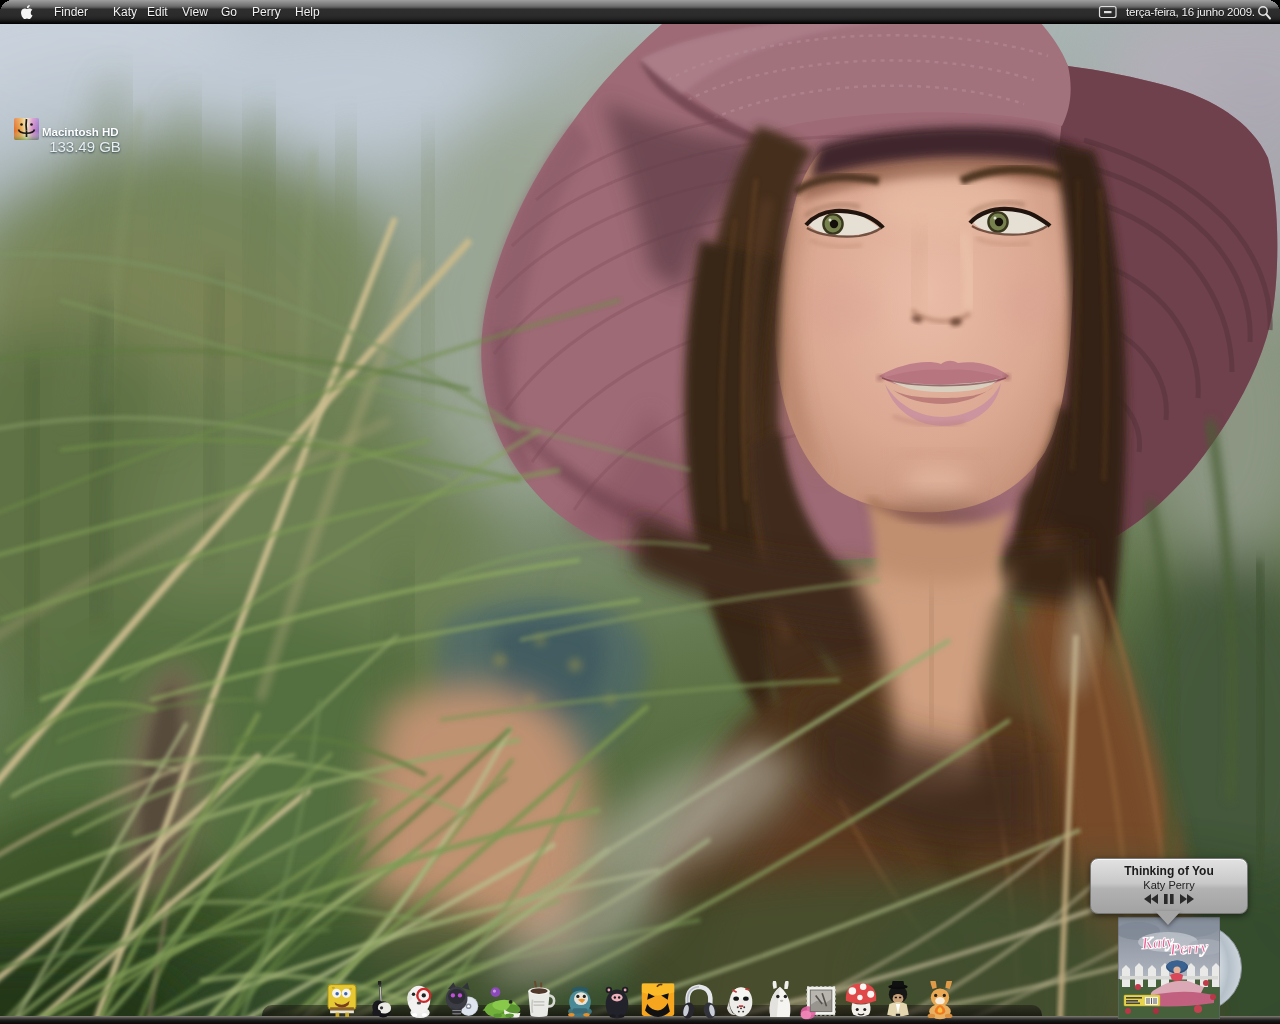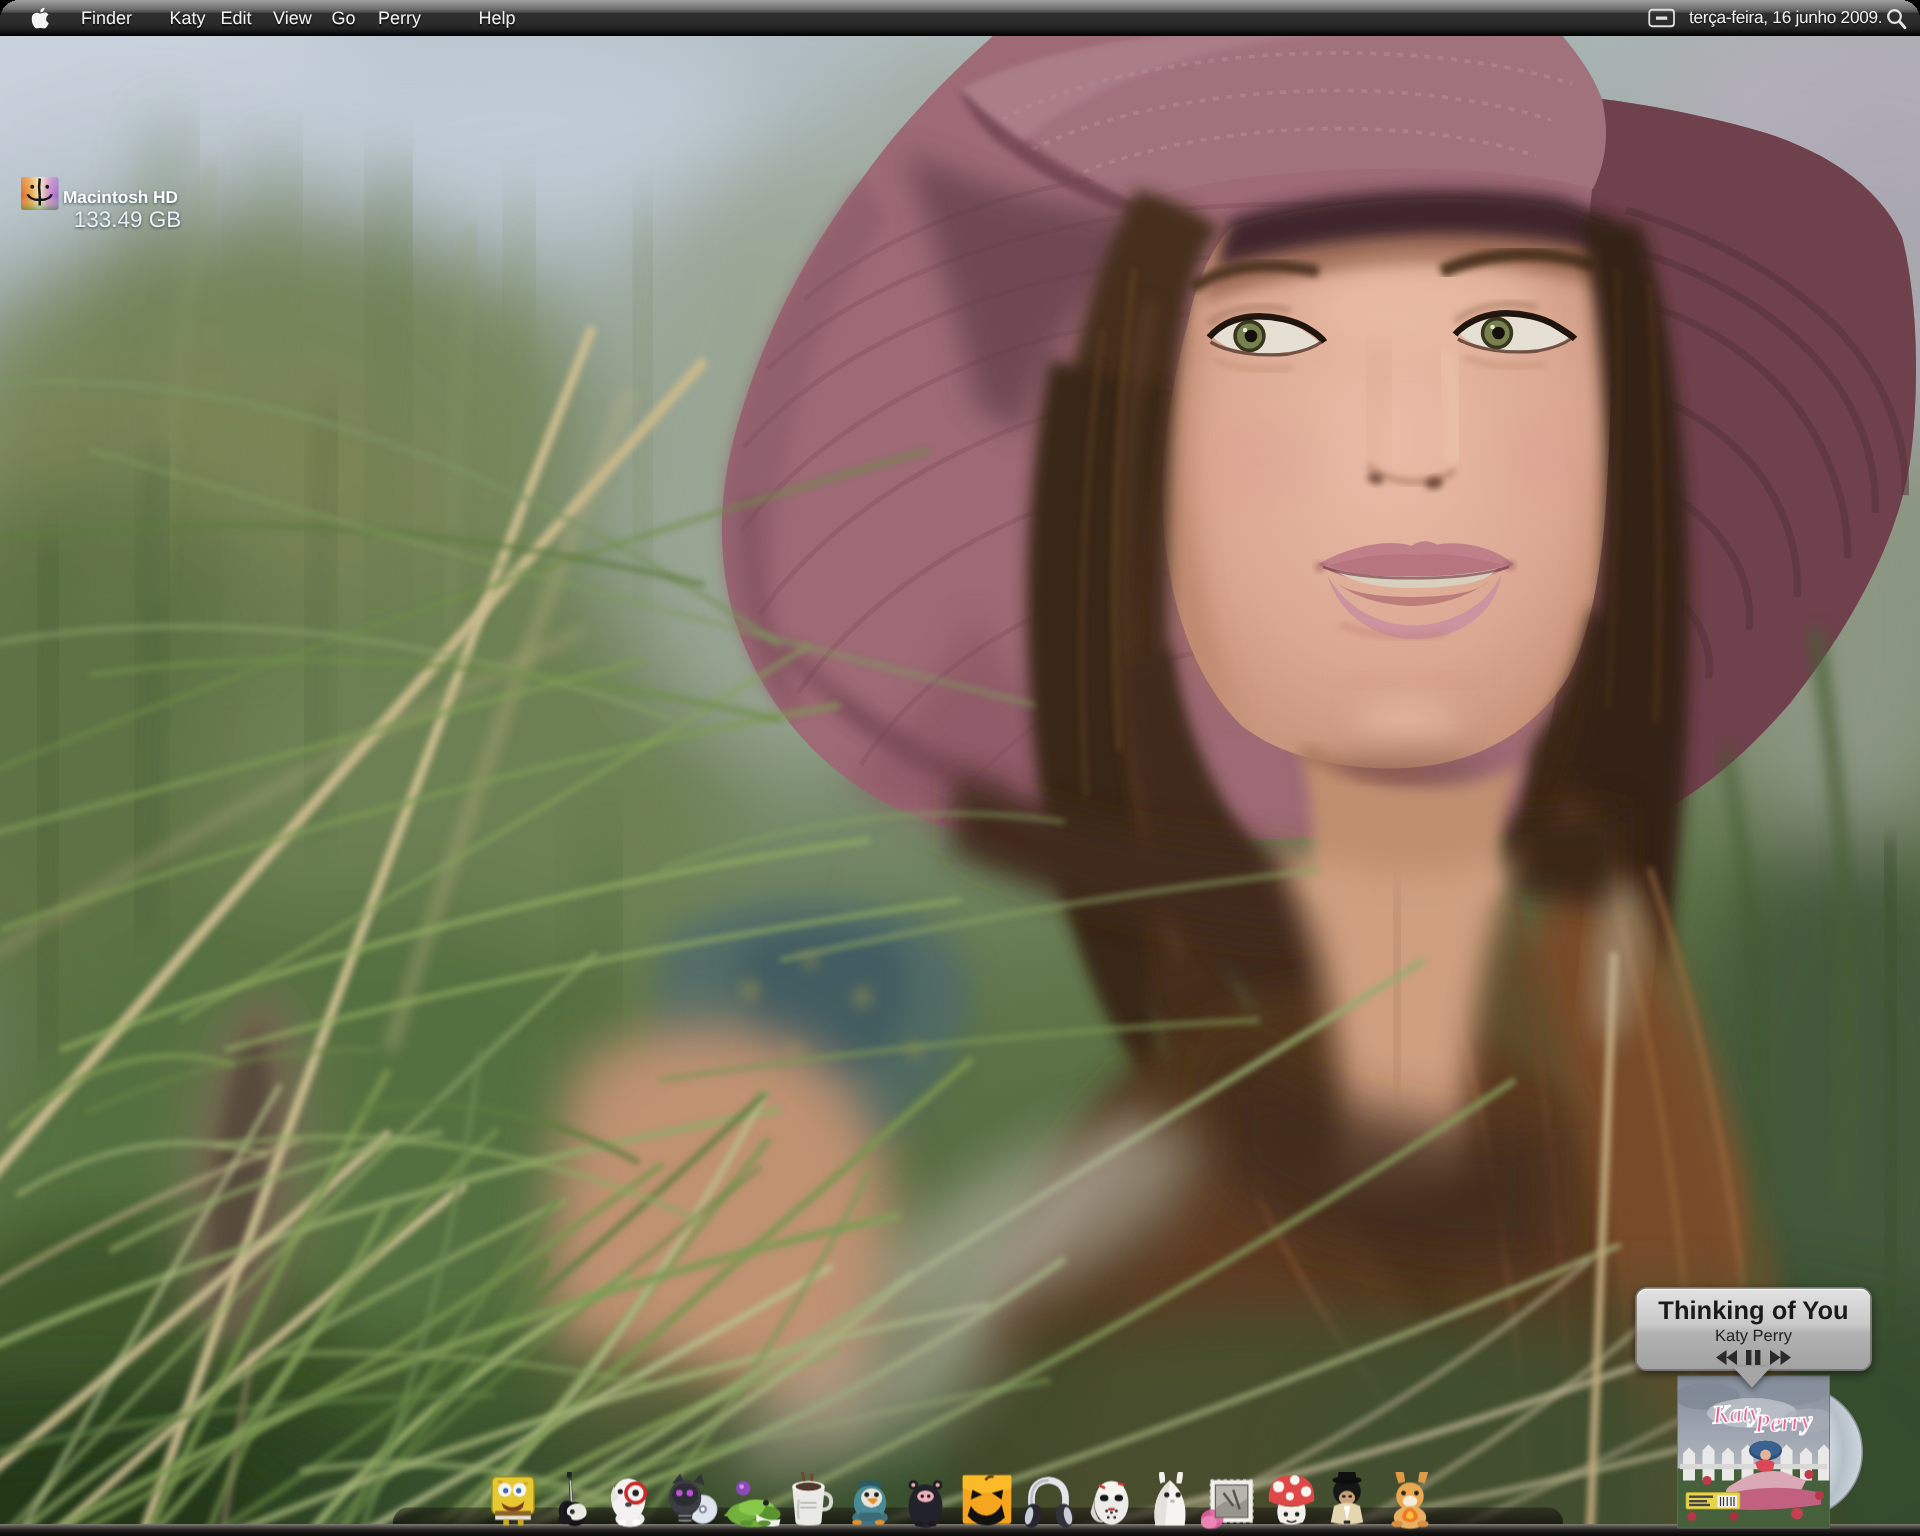--- a/index.html
+++ b/index.html
@@ -16,21 +16,21 @@
 text-shadow:0 1px 2px rgba(40,60,70,.9);}
 #hdlabel .gb{font-weight:normal;font-size:15px;color:#e8eef2;text-align:center;width:86px;}
 #dockshelf{position:absolute;left:262px;top:1005px;width:780px;height:14px;border-radius:10px 10px 0 0;
 background:linear-gradient(180deg,rgba(30,24,20,.5),rgba(14,11,9,.8));}
 #dockstrip{position:absolute;left:0;top:1016px;width:1280px;height:8px;
 background:linear-gradient(180deg,#807e76 0,#4e4c48 2px,#23211f 4px,#131210 6px,#0a0a09 8px);}
 #widbox{position:absolute;left:1090px;top:858px;width:156px;height:54px;border-radius:8px;
 background:linear-gradient(180deg,#e2e2e2 0,#c8c8c8 45%,#b2b2b2 55%,#a2a2a2 100%);
 border:1px solid #777;box-shadow:0 2px 6px rgba(0,0,0,.5), inset 0 1px 0 rgba(255,255,255,.8);
 text-align:center;color:#1a1a1a;}
-#widbox .t1{font-size:17px;font-weight:bold;margin-top:5px;}
+#widbox .t1{font-size:12px;font-weight:bold;margin-top:5px;}
 #widbox .t2{font-size:11px;color:#222;margin-top:1px;}
 #widtri{position:absolute;left:1155px;top:911px;width:0;height:0;
 border-left:13px solid transparent;border-right:13px solid transparent;border-top:14px solid #a6a6a6;
 filter:drop-shadow(0 2px 2px rgba(0,0,0,.4));}
 </style></head>
 <body>
 <svg id="wall" width="1280" height="1024" viewBox="0 0 1280 1024">
 <defs>
 <filter id="b40" x="-40%" y="-40%" width="180%" height="180%">
         <feGaussianBlur stdDeviation="30"></feGaussianBlur>
@@ -324,21 +324,21 @@
 </svg>
 <div id="menubar"></div>
 <div id="corner-l"></div>
 <div id="corner-r"></div>
 <span class="mi" style="left:54px;text-align:right;">Finder</span>
 <span class="mi" style="left:113px;">Katy</span>
 <span class="mi" style="left:147px;">Edit</span>
 <span class="mi" style="left:182px;">View</span>
 <span class="mi" style="left:221px;">Go</span>
 <span class="mi" style="left:252px;">Perry</span>
-<span class="mi" style="left:319px;">Help</span>
+<span class="mi" style="left:295px;">Help</span>
 <span class="mi" style="left:1126px;font-size:11.5px;letter-spacing:-0.2px;">terça-feira, 16 junho 2009.</span>
 <svg class="mi" style="left:21px;top:4.5px" width="13" height="15" viewBox="0 0 14 16">
 <path fill="#f5f5f5" d="M10.8 8.6c0-2 1.7-3 1.8-3.1-1-1.4-2.5-1.6-3-1.6-1.3-.1-2.5.75-3.2.75-.6 0-1.6-.73-2.7-.71-1.4 0-2.7.8-3.4 2-1.4 2.5-.36 6.2 1 8.2.68 1 1.5 2.1 2.5 2 1 0 1.4-.65 2.6-.65s1.6.65 2.7.63c1.1 0 1.8-1 2.5-2 .8-1.1 1.1-2.2 1.1-2.3 0 0-2-.78-2-2.8zM8.7 2.5c.55-.7.93-1.6.83-2.5-.8.03-1.8.54-2.4 1.2-.5.6-.97 1.6-.85 2.5.9.07 1.8-.45 2.4-1.2z"></path>
   </svg>
 <div id="hdlabel">Macintosh HD<div class="gb">133.49 GB</div></div>
 <div id="dockshelf"></div>
 <div id="dockstrip"></div>
 <svg style="position:absolute;left:1196px;top:918px" width="52" height="100" viewBox="0 0 52 100">
 <defs>
       <radialGradient id="cdg" cx="0.18" cy="0.5" r="0.9">

